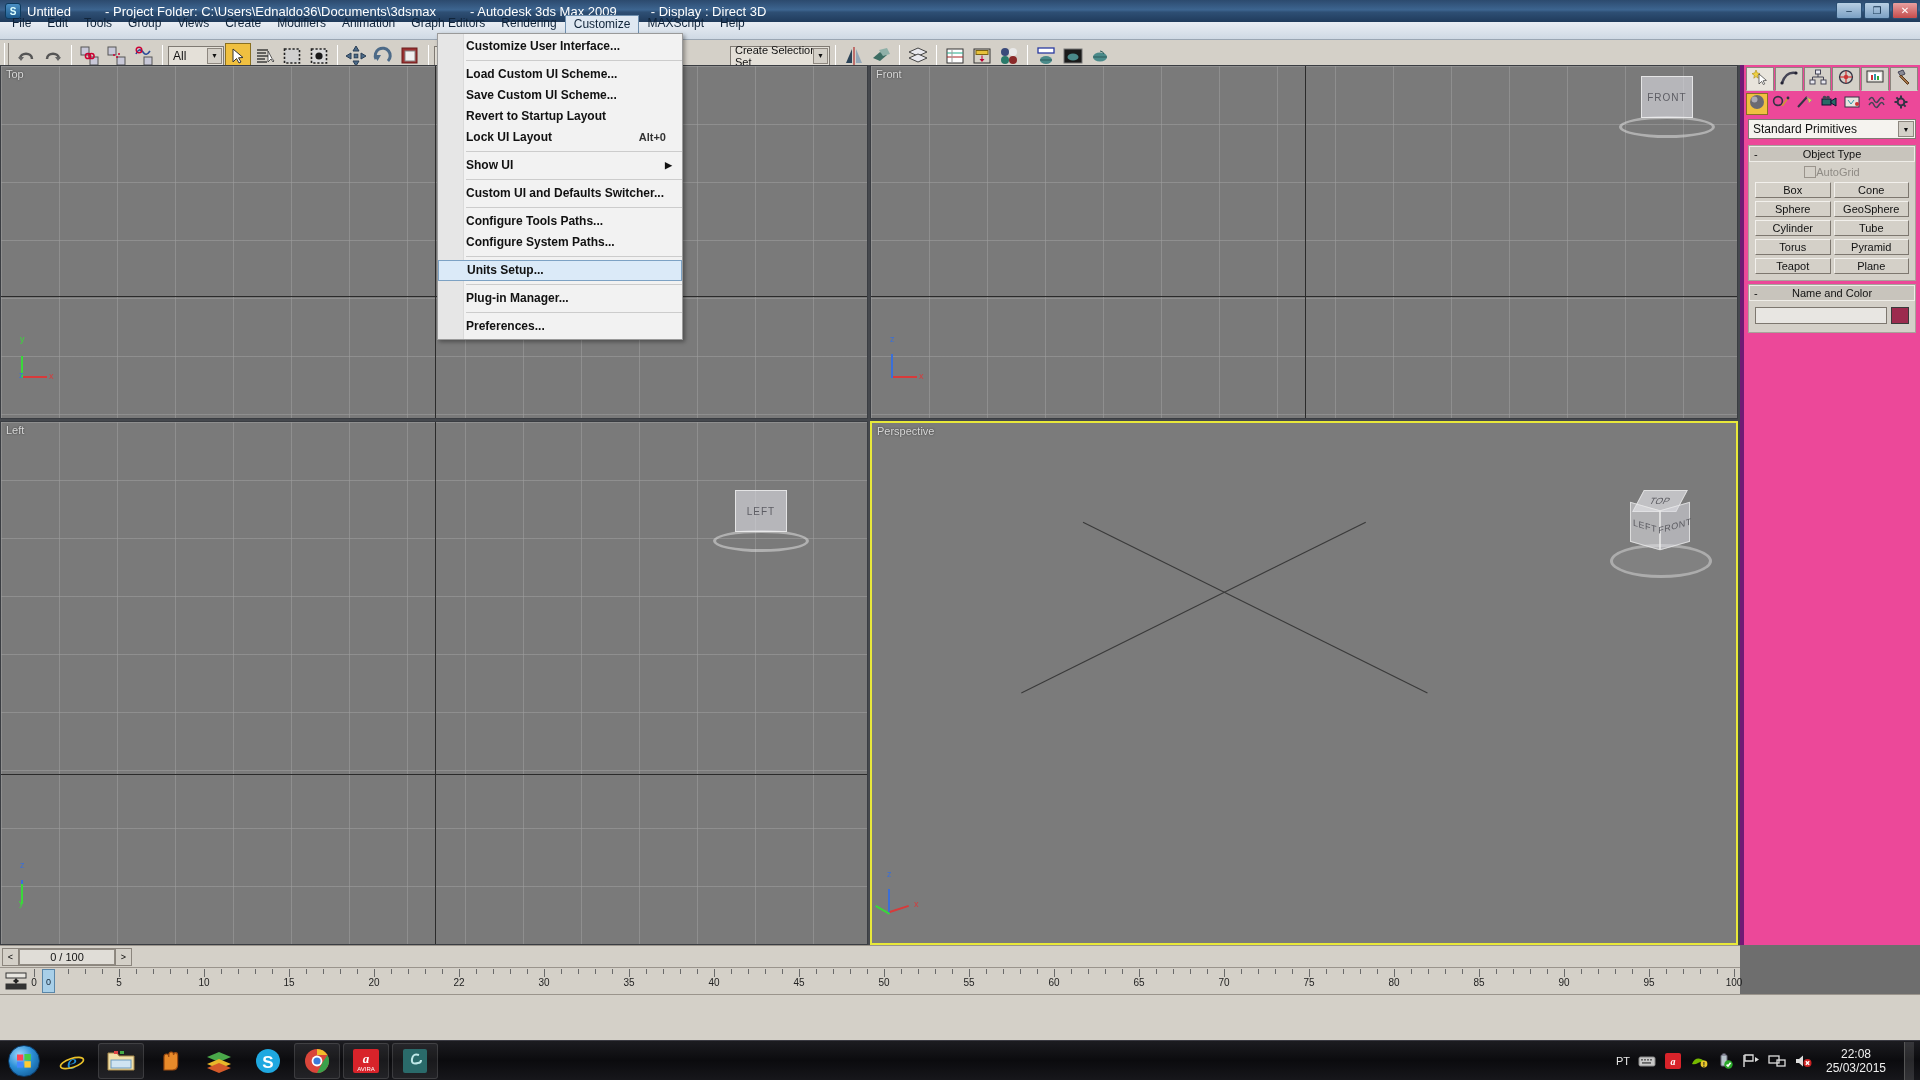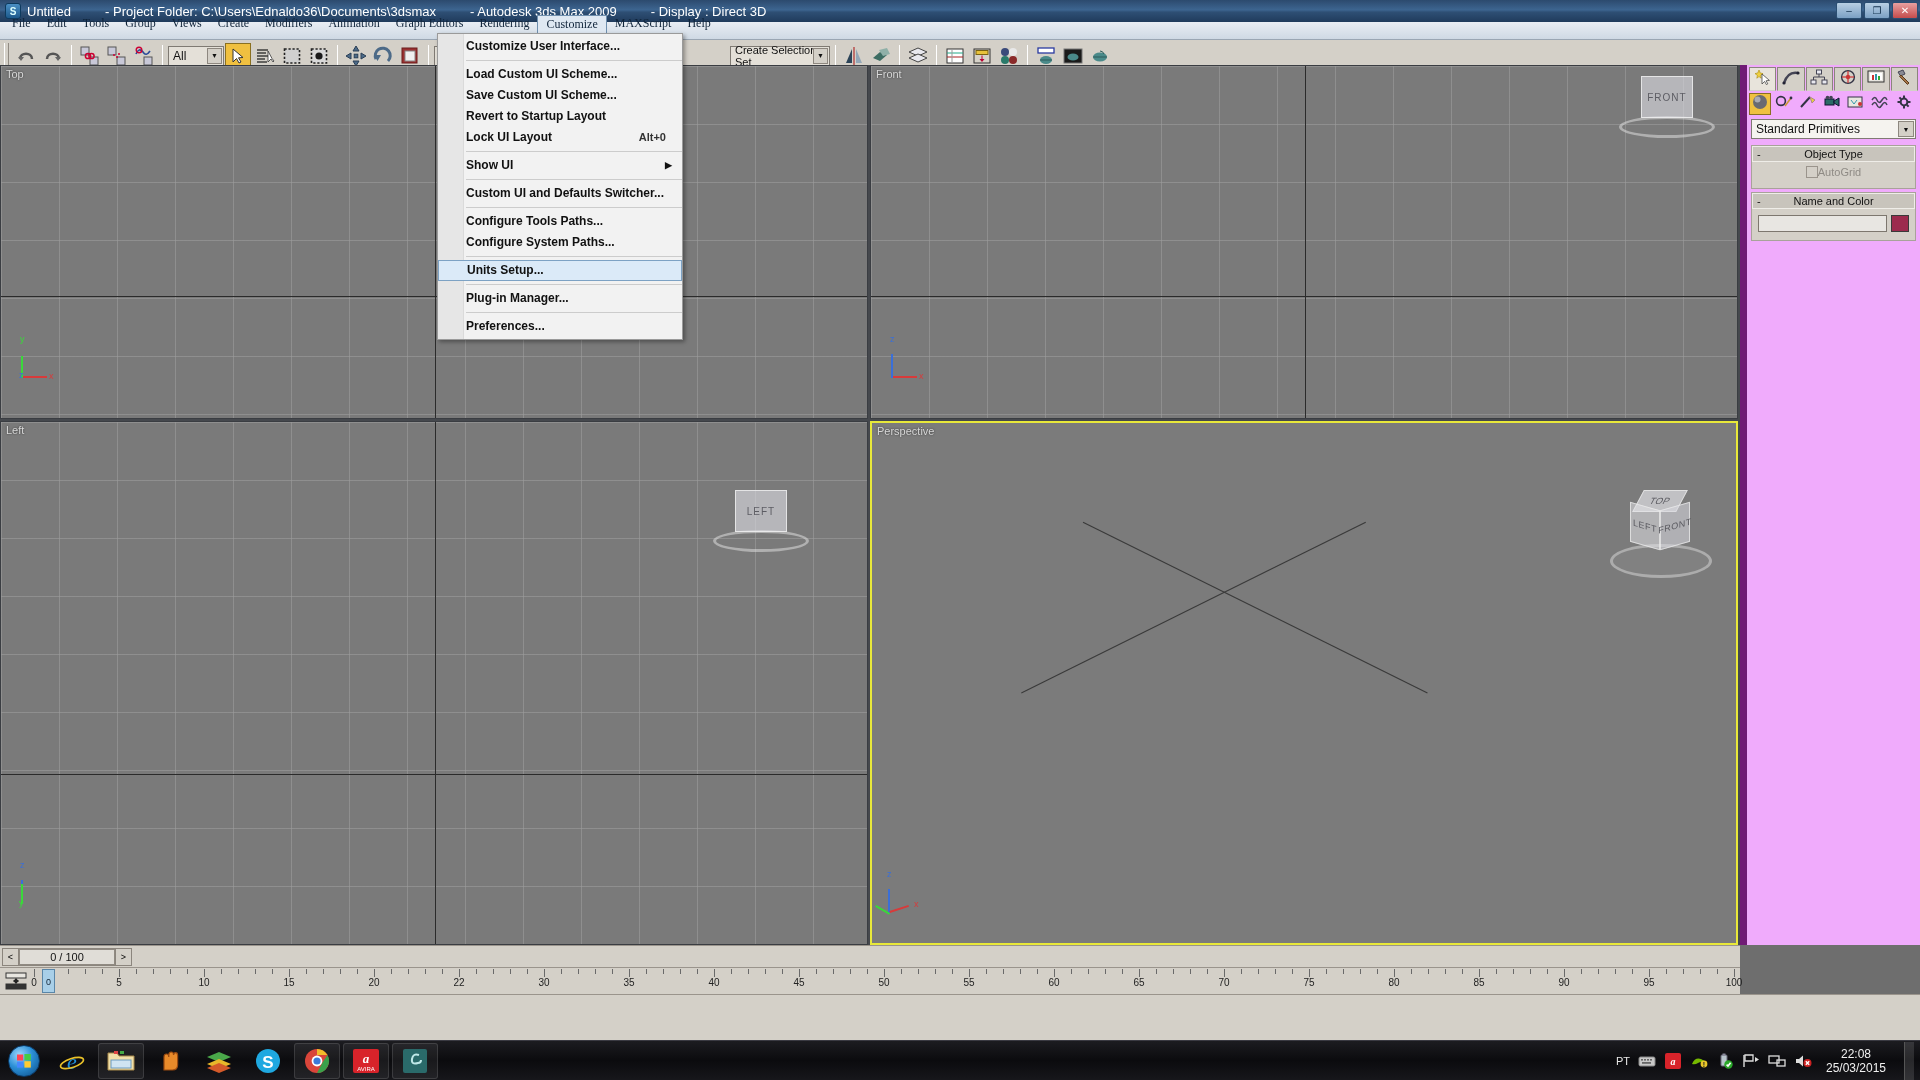--- a/index.html
+++ b/index.html
@@ -37,21 +37,21 @@
   #winbtns div.close { background: linear-gradient(to bottom,#e8a0a0,#c44c4c); color:#fff; }
 
   
   #menubar {
     position:absolute; left:0; top:22px; width:1920px; height:18px;
     background: linear-gradient(to bottom,#e9eef4,#cfd9e4);
     border-bottom: 1px solid #9aa6b3;
     display:flex; align-items:center; font-size:12px; color:#10243a;
     padding-left: 4px;
   }
-  #menubar .mi { padding: 1px 8px; height:32px; line-height:14px; white-space:nowrap;font-family:Liberation Serif, serif; }
+  #menubar .mi { padding: 1px 8px; height:32px; line-height:14px; white-space:nowrap; }
   #menubar .mi.active {
     background:#dfe8f2; border:1px solid #6f8fae;
   }
 
   
   #toolbar {
     position:absolute; left:0; top:40px; width:1920px; height:32px;
     background:#d4d0c8; border-bottom:1px solid #868079;
     display:flex; align-items:center; gap:1px; padding-left:4px;
   }
@@ -157,21 +157,21 @@
   .fc-ring { position:absolute; left:0; bottom:0; width:96px; height:22px;
     border:3px solid rgba(230,230,230,.5); border-radius:50%; }
   .fc-face { position:absolute; left:22px; top:0; width:52px; height:42px;
     background: rgba(222,222,228,.6); border:1px solid rgba(240,240,240,.8);
     font-size:10px; color:#5d5d64; display:flex;align-items:center;justify-content:center;
     letter-spacing:1px; }
 
   
   #cmdpanel {
     position:absolute; left:1740px; top:65px; width:180px; height:880px;
-    background:#f0abfc; border-left:7px solid #701a75;
+    background:#ec4899; border-left:4px solid #701a75;
   }
   #cp-tabs { display:flex; height:26px; padding:2px 2px 0 2px; gap:1px; }
   #cp-tabs .cpt {
     flex:1; border:1px solid #8b857d; background:#d4d0c8;
     display:flex;align-items:center;justify-content:center;
     border-bottom:1px solid #d4d0c8;
   }
   #cp-tabs .cpt.sel { background:#e8e4dc; }
   #cp-sub { display:flex; height:26px; padding:2px; gap:2px; align-items:center; }
   #cp-sub .cps { width:22px;height:22px; border:1px solid transparent;
@@ -723,20 +723,32 @@
   <div class="rollout">
     <div class="ro-head">
       <span class="minus">-</span>
       <span>Object Type</span>
     </div>
     <div class="ro-body">
       <div class="autogrid">
         <span class="chk"></span>
         <span>AutoGrid</span>
       </div>
+      <div class="otgrid" id="objtype-grid">
+          <div class="obtn">Box</div>
+          <div class="obtn">Cone</div>
+          <div class="obtn">Sphere</div>
+          <div class="obtn">GeoSphere</div>
+          <div class="obtn">Cylinder</div>
+          <div class="obtn">Tube</div>
+          <div class="obtn">Torus</div>
+          <div class="obtn">Pyramid</div>
+          <div class="obtn">Teapot</div>
+          <div class="obtn">Plane</div>
+        </div>
     </div>
   </div>
 
   <div class="rollout">
     <div class="ro-head">
       <span class="minus">-</span>
       <span>Name and Color</span>
     </div>
     <div class="ro-body">
       <div class="nc-row">

